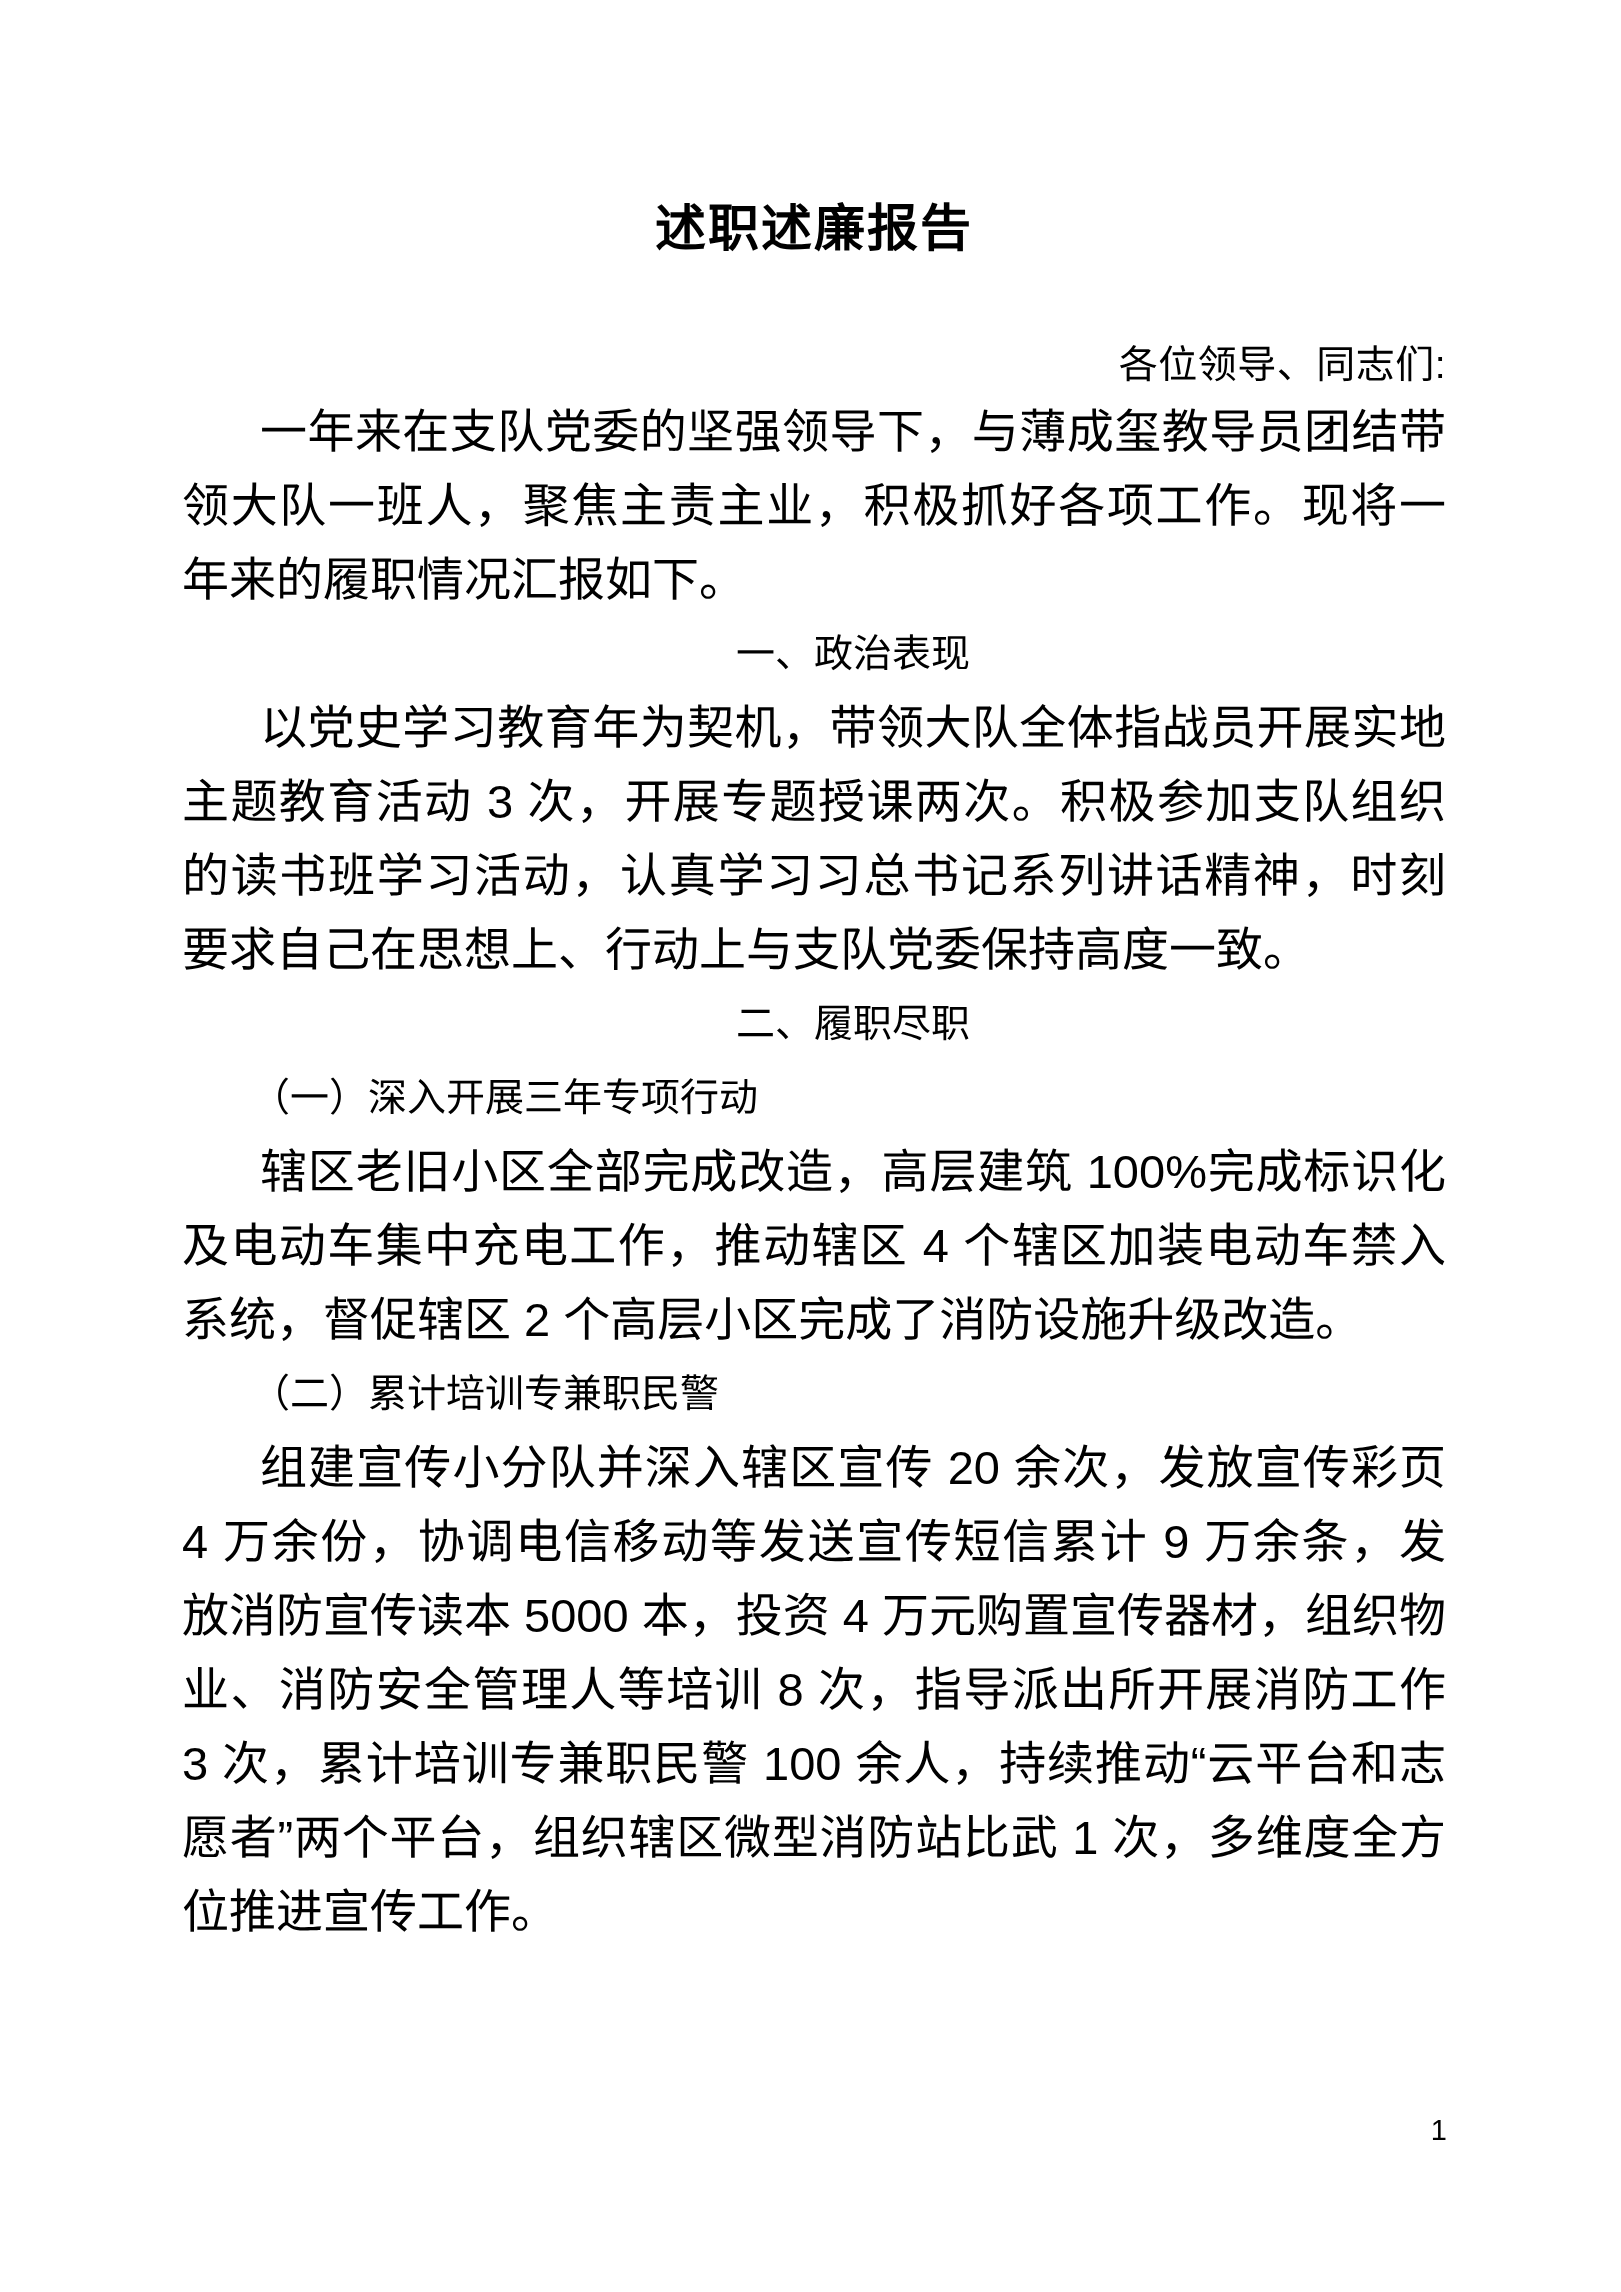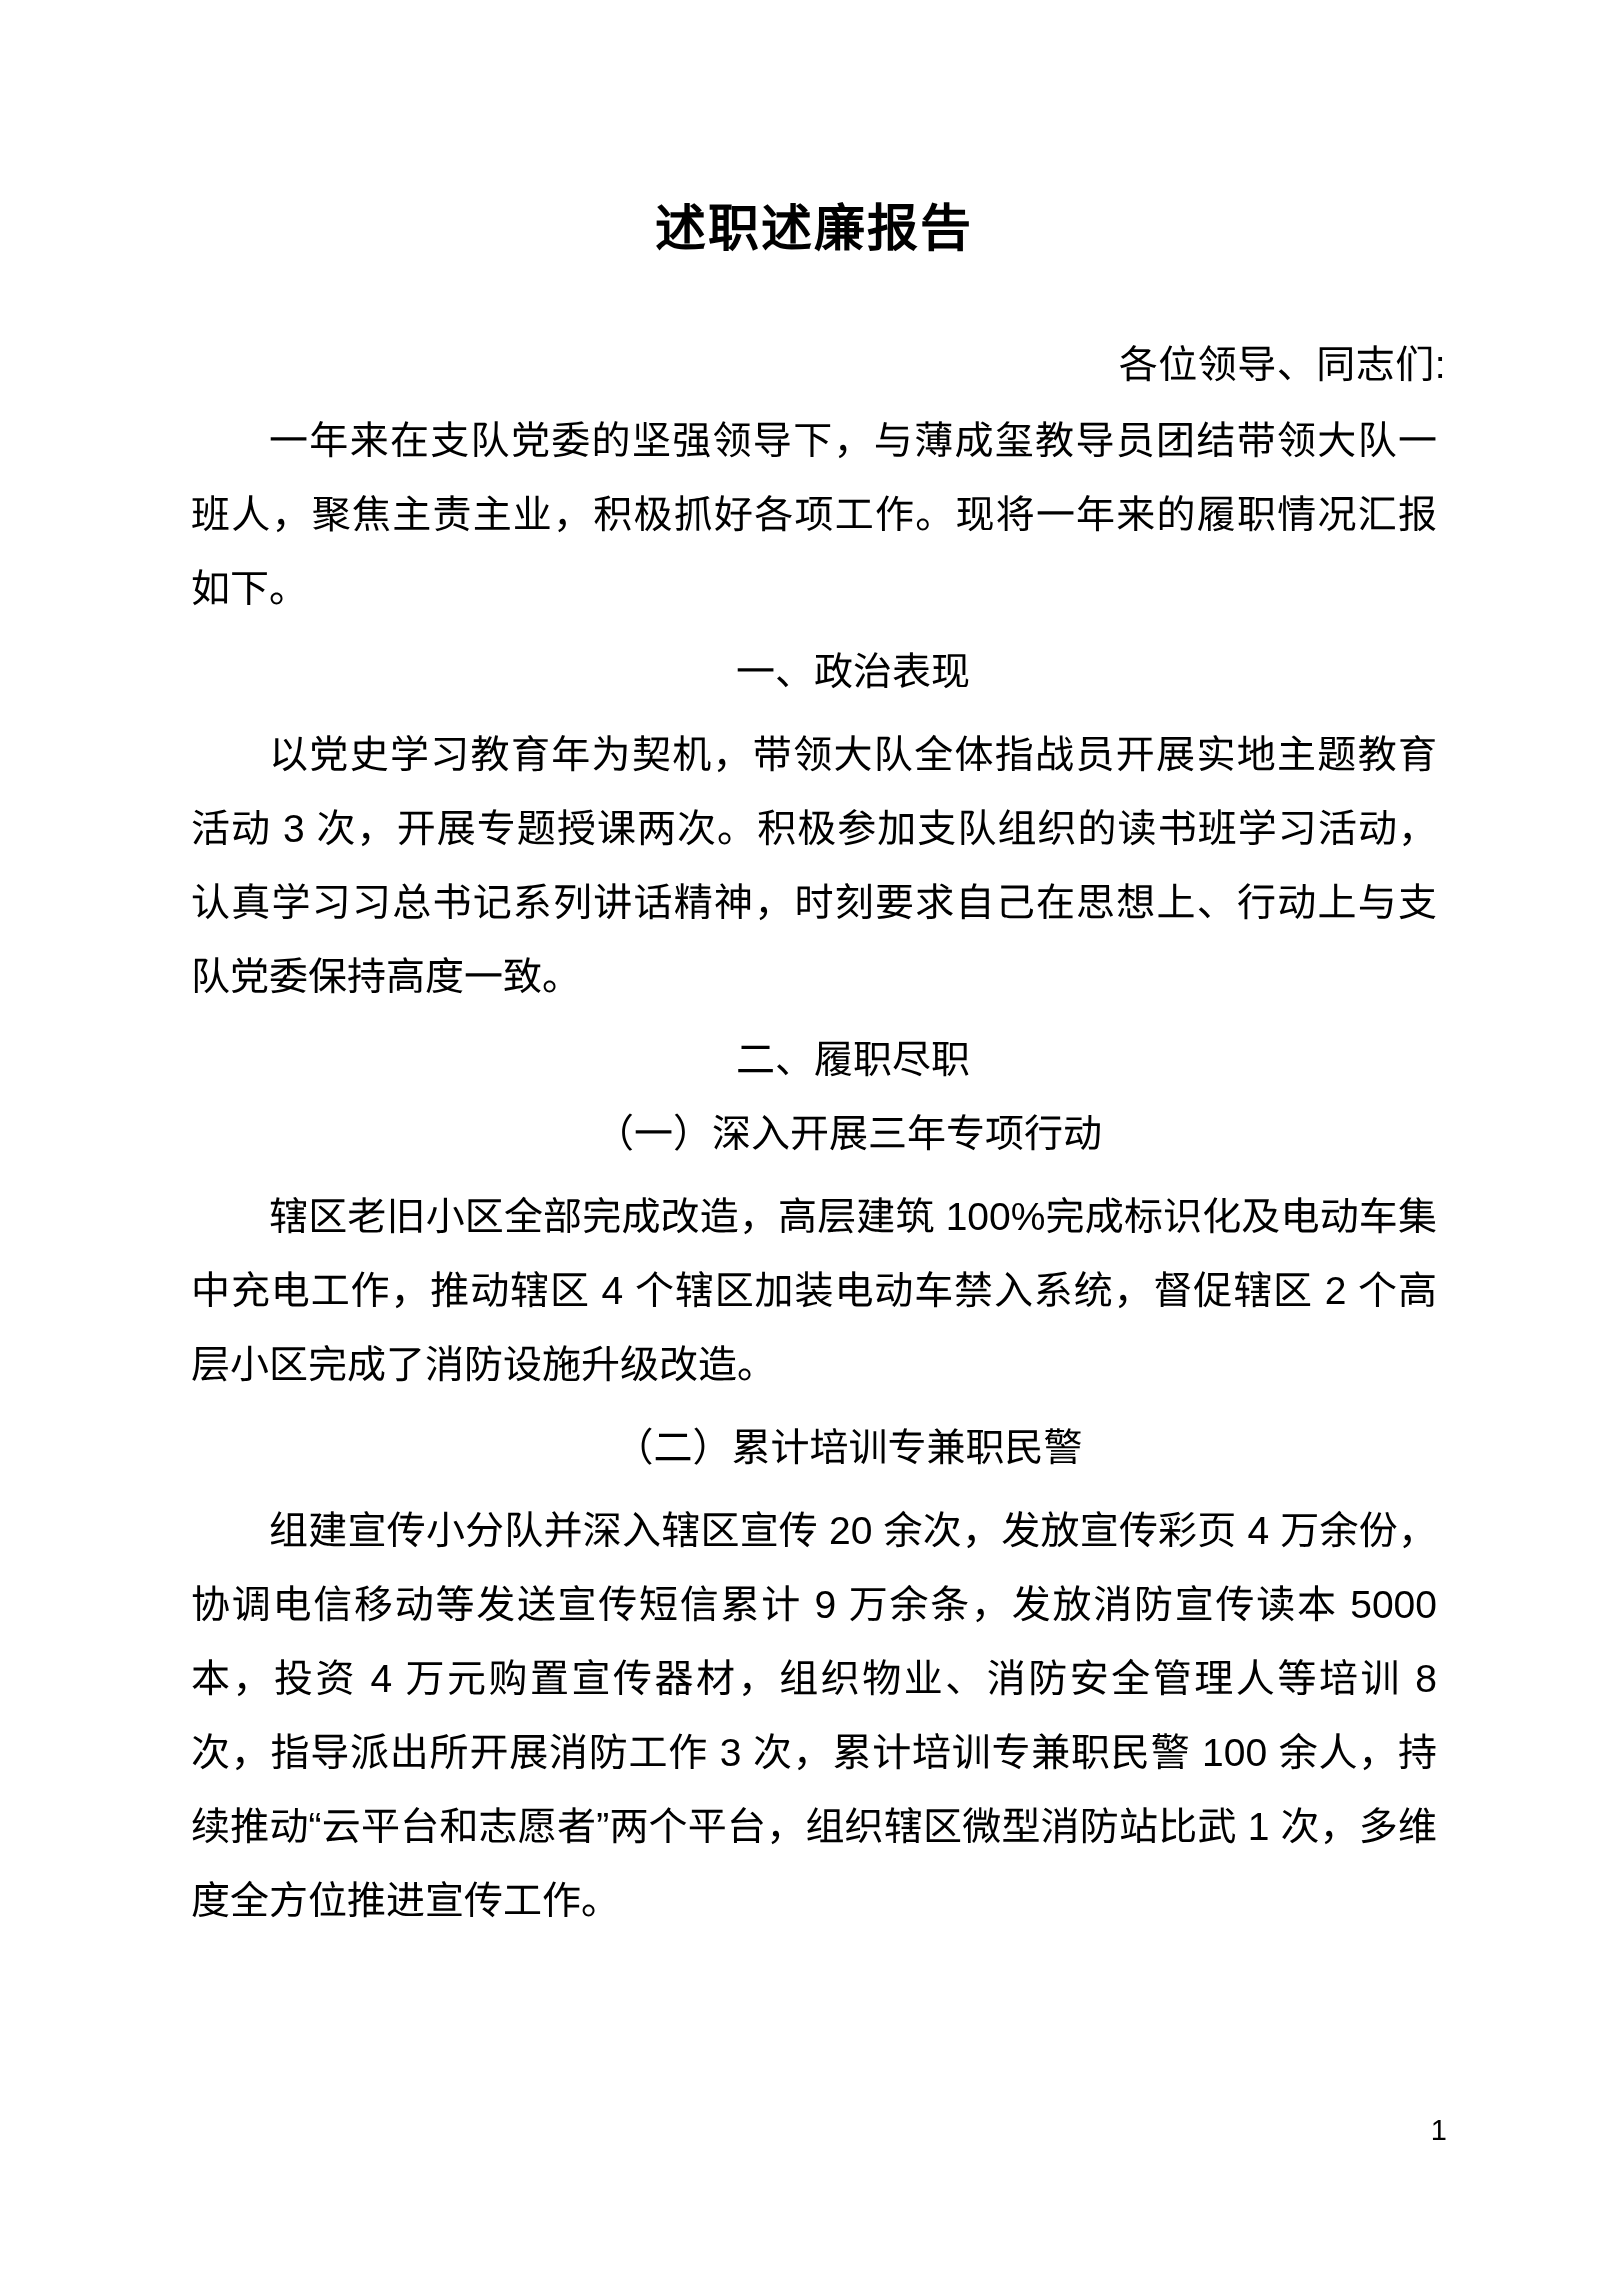--- a/index.html
+++ b/index.html
@@ -50,22 +50,22 @@
   .salutation {
     margin: 0;
     padding-top: 69px;
     font-size: 39px;
     line-height: 61px;
     letter-spacing: 0.5px;
     text-align: right;
   }
 
   p.body-para {
-    margin: 9px;
-    font-size: 39px;
+    margin: 0;
+    font-size: 47px;
     line-height: 74px;
     text-align: justify;
     text-justify: inter-character;
     text-align-last: left;
     letter-spacing: 0px;
     text-indent: 78px;
   }
 
   p.heading-para {
     margin: 0;
@@ -73,21 +73,21 @@
     line-height: 74px;
     text-align: center;
     text-indent: 78px;
     letter-spacing: 0px;
   }
 
   p.sub-heading-para {
     margin: 0;
     font-size: 39px;
     line-height: 74px;
-    text-align: center;
+    text-align: left;
     text-indent: 69px;
     letter-spacing: 0px;
   }
 
   .page-number {
     position: absolute;
     right: 174px;
     bottom: 145px;
     font-size: 29px;
     line-height: 35px;

